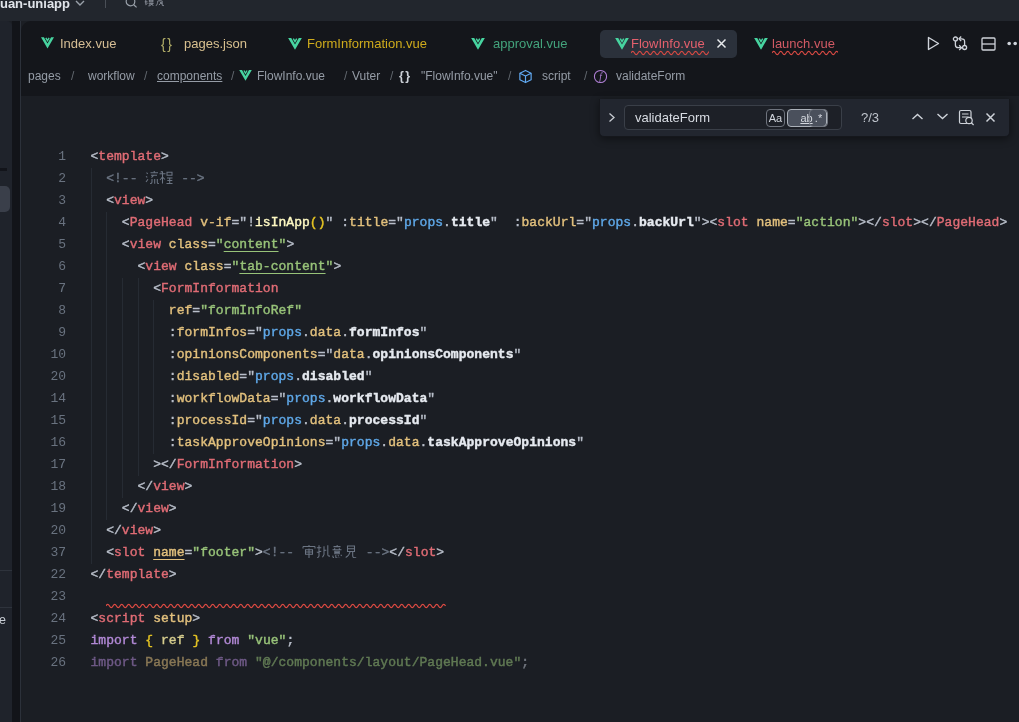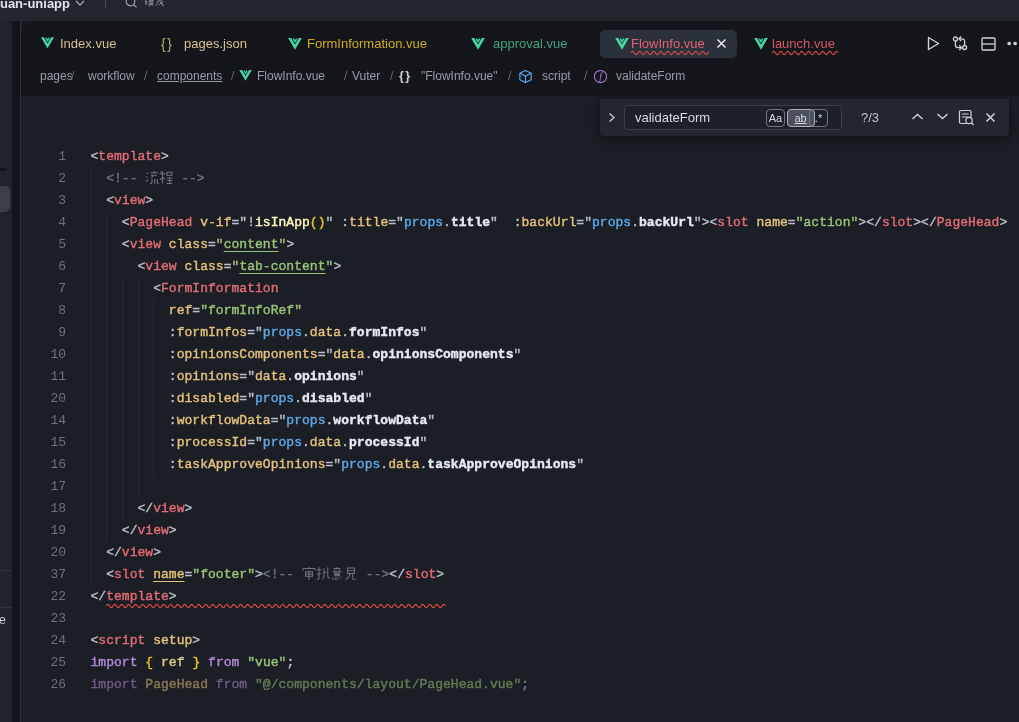--- a/index.html
+++ b/index.html
@@ -136,21 +136,21 @@
         <path d="M1 7h13"></path>
       </g>
     </svg>
   <svg class="abs" style="left:1007px;top:41px" width="12" height="5" viewBox="0 0 12 5">
       <g fill="#cfd3da">
         <circle cx="2.2" cy="2.5" r="1.8"></circle>
         <circle cx="8.2" cy="2.5" r="1.8"></circle>
         <circle cx="14" cy="2.5" r="1.8"></circle>
       </g>
     </svg>
-  <div class="abs bc" style="left:40px;">pages</div>
+  <div class="abs bc" style="left:28px;">pages</div>
   <div class="abs bc bsep" style="left:71px;">/</div>
   <div class="abs bc" style="left:88px;">workflow</div>
   <div class="abs bc bsep" style="left:144px;">/</div>
   <div class="abs bc" style="left:157px;text-decoration:underline;">components</div>
   <div class="abs bc bsep" style="left:231px;">/</div>
   <svg class="abs" style="left:239px;top:70px" width="13" height="11">
       <use href="#vuelogo"></use>
     </svg>
   <div class="abs bc" style="left:257px;">FlowInfo.vue</div>
   <div class="abs bc bsep" style="left:344px;">/</div>
@@ -172,21 +172,21 @@
       <text x="8" y="11.4" font-family="Liberation Serif,serif" font-style="italic" font-size="10" fill="#b180d7" text-anchor="middle">f</text>
     </svg>
   <div class="abs bc" style="left:616px;">validateForm</div>
   <div class="abs" id="find">
     <svg class="abs" style="left:8px;top:13px" width="8" height="11" viewBox="0 0 8 11">
         <path d="M1.5 1.5l4.5 4L1.5 9.5" stroke="#c8ccd2" stroke-width="1.3" fill="none"></path>
       </svg>
     <div id="findinput">
       <div id="findtext">validateForm</div>
       <div class="fbtn" style="left:141px;">Aa</div>
-      <div class="fbtn" style="left:161.5px;width:28px;background:#4a505c;border-color:#abb1b9;"><span style="text-decoration:underline;">ab</span></div>
+      <div class="fbtn" style="left:161.5px;width:40px;background:#4a505c;border-color:#abb1b9;"><span style="text-decoration:underline;">ab</span></div>
       <div class="fbtn" style="left:184px;">.*</div>
     </div>
     <div class="abs" style="left:261px;top:0;height:38px;line-height:38px;font-size:13px;color:#bfc4cc;">?/3</div>
     <svg class="abs" style="left:311px;top:114px;top:13px" width="13" height="9" viewBox="0 0 13 9">
         <path d="M1.5 7l5-4.5L11.5 7" stroke="#cfd3da" stroke-width="1.4" fill="none"></path>
       </svg>
     <svg class="abs" style="left:336px;top:13px" width="13" height="9" viewBox="0 0 13 9">
         <path d="M1.5 2l5 4.5L11.5 2" stroke="#cfd3da" stroke-width="1.4" fill="none"></path>
       </svg>
     <svg class="abs" style="left:358px;top:10px" width="17" height="17" viewBox="0 0 17 17">
@@ -273,29 +273,20 @@
         <div class="g" style="left:153.2px"></div>
         <span class="num">10</span>
         <span class="lc">          <span class="pu">:</span><span class="attr">opinionsComponents</span><span class="pu">=</span><span class="pu">"</span><span class="yel">data</span><span class="pu">.</span><span class="prop">opinionsComponents</span><span class="pu">"</span></span>
       </div>
   <div class="row">
         <div class="g" style="left:90.5px"></div>
         <div class="g" style="left:106.2px"></div>
         <div class="g" style="left:121.9px"></div>
         <div class="g" style="left:137.6px"></div>
         <div class="g" style="left:153.2px"></div>
-        <span class="num">11</span>
-        <span class="lc">          <span class="pu">:</span><span class="attr">opinions</span><span class="pu">=</span><span class="pu">"</span><span class="yel">data</span><span class="pu">.</span><span class="prop">opinions</span><span class="pu">"</span></span>
-      </div>
-  <div class="row">
-        <div class="g" style="left:90.5px"></div>
-        <div class="g" style="left:106.2px"></div>
-        <div class="g" style="left:121.9px"></div>
-        <div class="g" style="left:137.6px"></div>
-        <div class="g" style="left:153.2px"></div>
         <span class="num">20</span>
         <span class="lc">          <span class="pu">:</span><span class="attr">disabled</span><span class="pu">=</span><span class="pu">"</span><span class="blue">props</span><span class="pu">.</span><span class="prop">disabled</span><span class="pu">"</span></span>
       </div>
   <div class="row">
         <div class="g" style="left:90.5px"></div>
         <div class="g" style="left:106.2px"></div>
         <div class="g" style="left:121.9px"></div>
         <div class="g" style="left:137.6px"></div>
         <div class="g" style="left:153.2px"></div>
         <span class="num">14</span>
@@ -318,20 +309,21 @@
         <div class="g" style="left:153.2px"></div>
         <span class="num">16</span>
         <span class="lc">          <span class="pu">:</span><span class="attr">taskApproveOpinions</span><span class="pu">=</span><span class="pu">"</span><span class="blue">props</span><span class="pu">.</span><span class="yel">data</span><span class="pu">.</span><span class="prop">taskApproveOpinions</span><span class="pu">"</span></span>
       </div>
   <div class="row">
         <div class="g" style="left:90.5px"></div>
         <div class="g" style="left:106.2px"></div>
         <div class="g" style="left:121.9px"></div>
         <div class="g" style="left:137.6px"></div>
         <span class="num">17</span>
+        <span class="lc">        <span class="pu">&gt;</span><span class="pu">&lt;/</span><span class="tag">FormInformation</span><span class="pu">&gt;</span></span>
       </div>
   <div class="row">
         <div class="g" style="left:90.5px"></div>
         <div class="g" style="left:106.2px"></div>
         <div class="g" style="left:121.9px"></div>
         <span class="num">18</span>
         <span class="lc">      <span class="pu">&lt;/</span><span class="tag">view</span><span class="pu">&gt;</span></span>
       </div>
   <div class="row">
         <div class="g" style="left:90.5px"></div>

